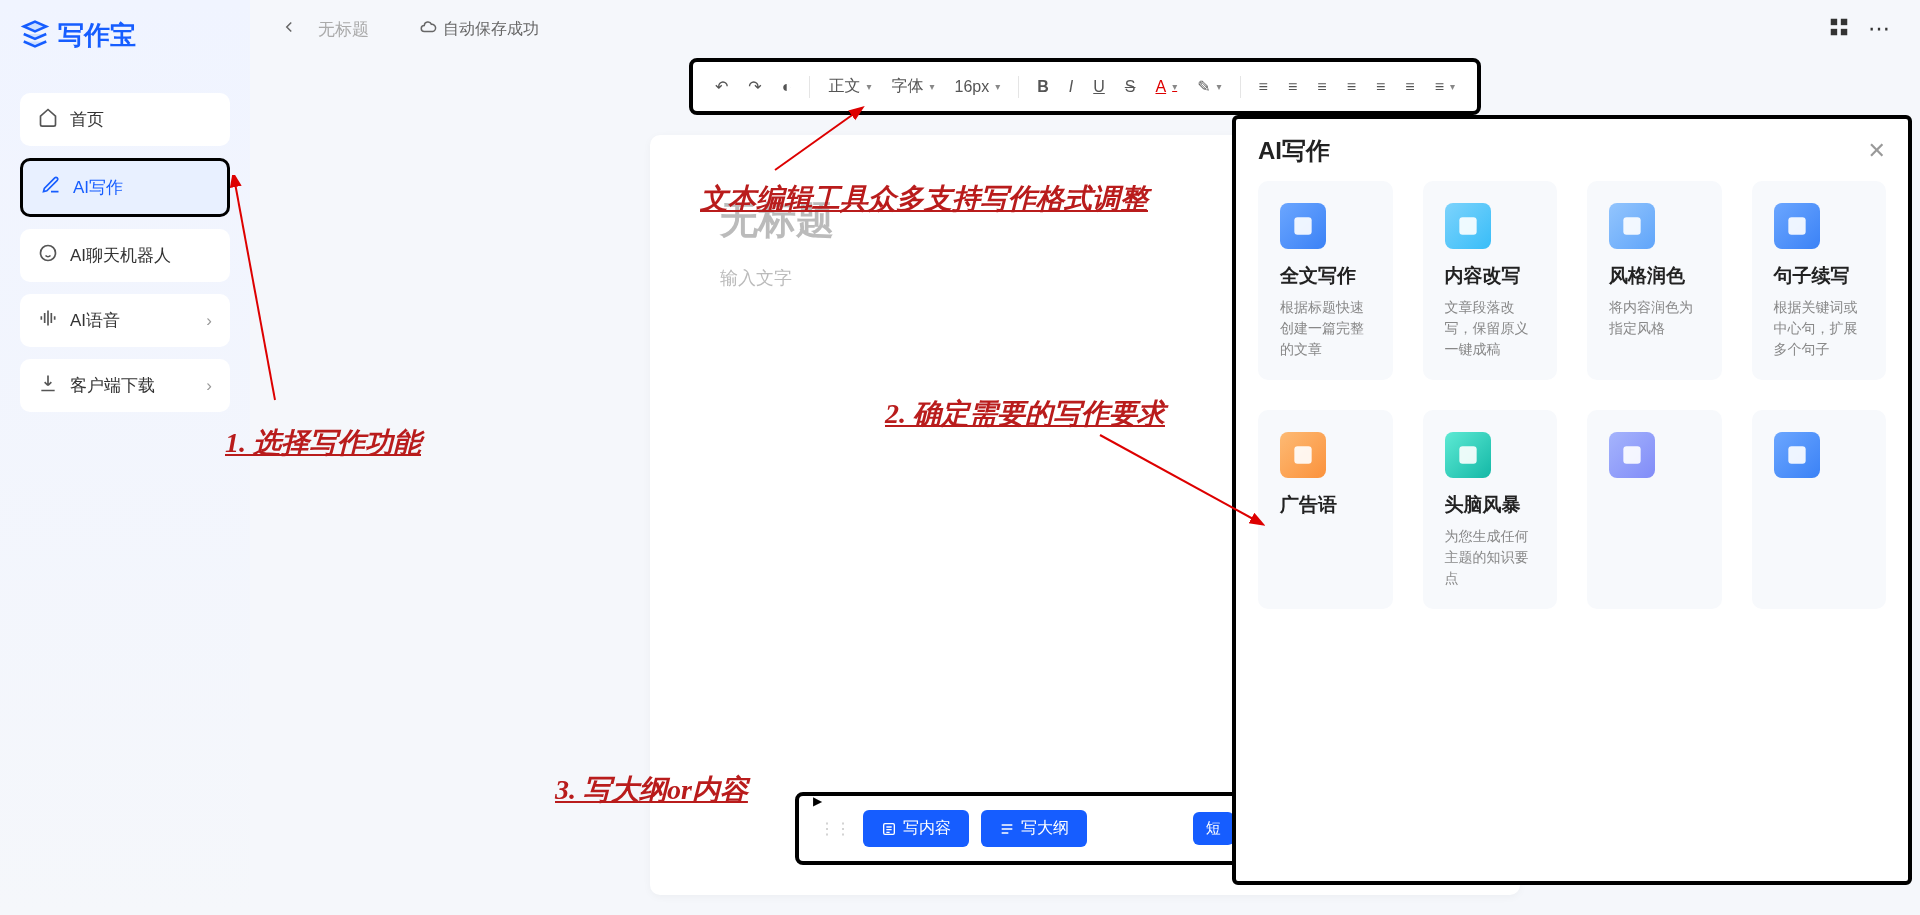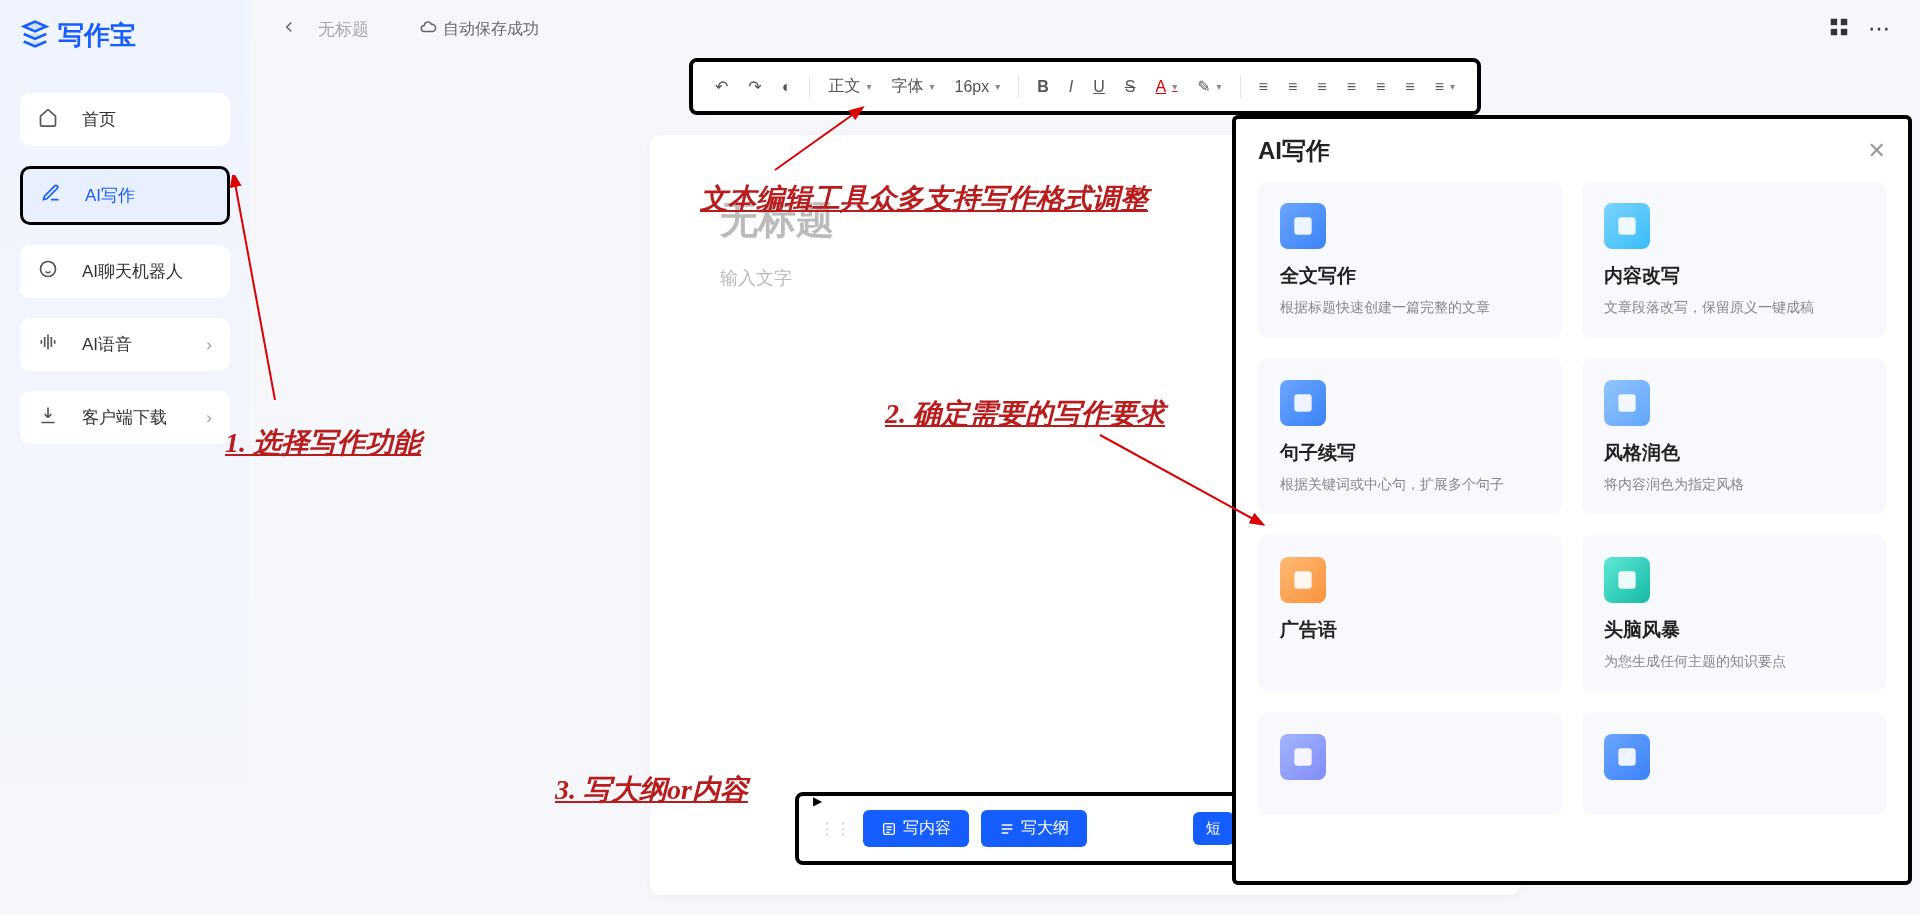--- a/index.html
+++ b/index.html
@@ -5,21 +5,21 @@
 * { margin: 0; padding: 0; box-sizing: border-box; }
 body { font-family: -apple-system, BlinkMacSystemFont, "Segoe UI", "PingFang SC", "Microsoft YaHei", sans-serif; background: #f5f7fb; width: 1920px; height: 915px; overflow: hidden; position: relative; }
 
 .app { display: flex; width: 100%; height: 100%; border-radius: 19px; }
 
 
 .sidebar { width: 250px; background: linear-gradient(180deg, #f0f4ff 0%, #f5f7fb 100%); padding: 18px 20px; flex-shrink: 0; }
 .logo { display: flex; align-items: center; gap: 8px; margin-bottom: 40px; }
 .logo-icon { color: #165dff; }
 .logo-text { font-size: 26px; font-weight: 700; color: #165dff; }
-.nav-item { display: flex; align-items: center; gap: 24px; padding: 14px 18px; border-radius: 10px; margin-bottom: 20px; cursor: pointer; font-size: 17px; color: #333; background: #fff; position: relative; }
+.nav-item { display: flex; align-items: center; gap: 12px; padding: 14px 18px; border-radius: 10px; margin-bottom: 12px; cursor: pointer; font-size: 17px; color: #333; background: #fff; position: relative; }
 .nav-item.active { background: #e8f0ff; color: #165dff; border: 3px solid #000; }
 .nav-item .chev { margin-left: auto; color: #999; }
 
 
 .main { flex: 1; display: flex; flex-direction: column; position: relative; }
 .topbar { display: flex; align-items: center; gap: 20px; padding: 16px 30px; }
 .back-icon { color: #666; cursor: pointer; }
 .doc-title-top { color: #aaa; font-size: 17px; }
 .autosave { display: flex; align-items: center; gap: 6px; color: #666; font-size: 16px; margin-left: 30px; }
 .topbar-right { margin-left: auto; display: flex; gap: 18px; align-items: center; }
@@ -46,21 +46,21 @@
 .len-group { display: flex; gap: 6px; margin-left: auto; align-items: center; }
 .len-btn { padding: 7px 13px; border-radius: 6px; font-size: 15px; cursor: pointer; color: #666; }
 .len-btn.active { background: #165dff; color: #fff; }
 .len-chev { color: #999; padding: 0 6px; cursor: pointer; }
 
 
 .ai-panel { position: absolute; right: 8px; top: 115px; width: 680px; height: 770px; background: #fff; border: 4px solid #000; border-radius: 6px; padding: 16px 22px; overflow: hidden; }
 .ai-panel-header { display: flex; align-items: center; justify-content: space-between; margin-bottom: 14px; }
 .ai-panel-title { font-size: 24px; font-weight: 700; color: #222; }
 .ai-close { color: #999; cursor: pointer; font-size: 22px; }
-.ai-grid { display: grid; grid-template-columns: 1fr 1fr; gap: 20px; }
+.ai-grid { display: grid; grid-template-columns: 1fr 1fr 1fr 1fr; gap: 30px; }
 .ai-card { background: #f7f9fc; border-radius: 10px; padding: 22px 22px 20px; cursor: pointer; }
 .ai-card-icon { width: 46px; height: 46px; border-radius: 8px; margin-bottom: 14px; display: flex; align-items: center; justify-content: center; }
 .ai-card-title { font-size: 19px; font-weight: 600; color: #222; margin-bottom: 8px; }
 .ai-card-desc { font-size: 14px; color: #888; line-height: 1.5; }
 
 
 .anno { position: absolute; font-style: italic; font-weight: 700; color: #b91c1c; font-size: 28px; text-decoration: underline; font-family: "Times New Roman", serif; pointer-events: none; }
 .arrow { position: absolute; pointer-events: none; }
 
 
@@ -219,36 +219,36 @@
           <div class="ai-card">
     <div class="ai-card-icon ic-cyan">
       <svg width="26" height="26" viewBox="0 0 24 24" fill="#fff">
                 <rect x="4" y="4" width="16" height="16" rx="3" opacity="0.9"></rect>
               </svg>
     </div>
     <div class="ai-card-title">内容改写</div>
     <div class="ai-card-desc">文章段落改写，保留原义一键成稿</div>
           </div>
           <div class="ai-card">
+    <div class="ai-card-icon ic-sky">
+      <svg width="26" height="26" viewBox="0 0 24 24" fill="#fff">
+                <rect x="4" y="4" width="16" height="16" rx="3" opacity="0.9"></rect>
+              </svg>
+    </div>
+    <div class="ai-card-title">风格润色</div>
+    <div class="ai-card-desc">将内容润色为指定风格</div>
+          </div>
+          <div class="ai-card">
     <div class="ai-card-icon ic-blue">
       <svg width="26" height="26" viewBox="0 0 24 24" fill="#fff">
                 <rect x="4" y="4" width="16" height="16" rx="3" opacity="0.9"></rect>
               </svg>
     </div>
     <div class="ai-card-title">句子续写</div>
     <div class="ai-card-desc">根据关键词或中心句，扩展多个句子</div>
-          </div>
-          <div class="ai-card">
-    <div class="ai-card-icon ic-sky">
-      <svg width="26" height="26" viewBox="0 0 24 24" fill="#fff">
-                <rect x="4" y="4" width="16" height="16" rx="3" opacity="0.9"></rect>
-              </svg>
-    </div>
-    <div class="ai-card-title">风格润色</div>
-    <div class="ai-card-desc">将内容润色为指定风格</div>
           </div>
           <div class="ai-card">
     <div class="ai-card-icon ic-orange">
       <svg width="26" height="26" viewBox="0 0 24 24" fill="#fff">
                 <rect x="4" y="4" width="16" height="16" rx="3" opacity="0.9"></rect>
               </svg>
     </div>
     <div class="ai-card-title">广告语</div>
           </div>
           <div class="ai-card">

